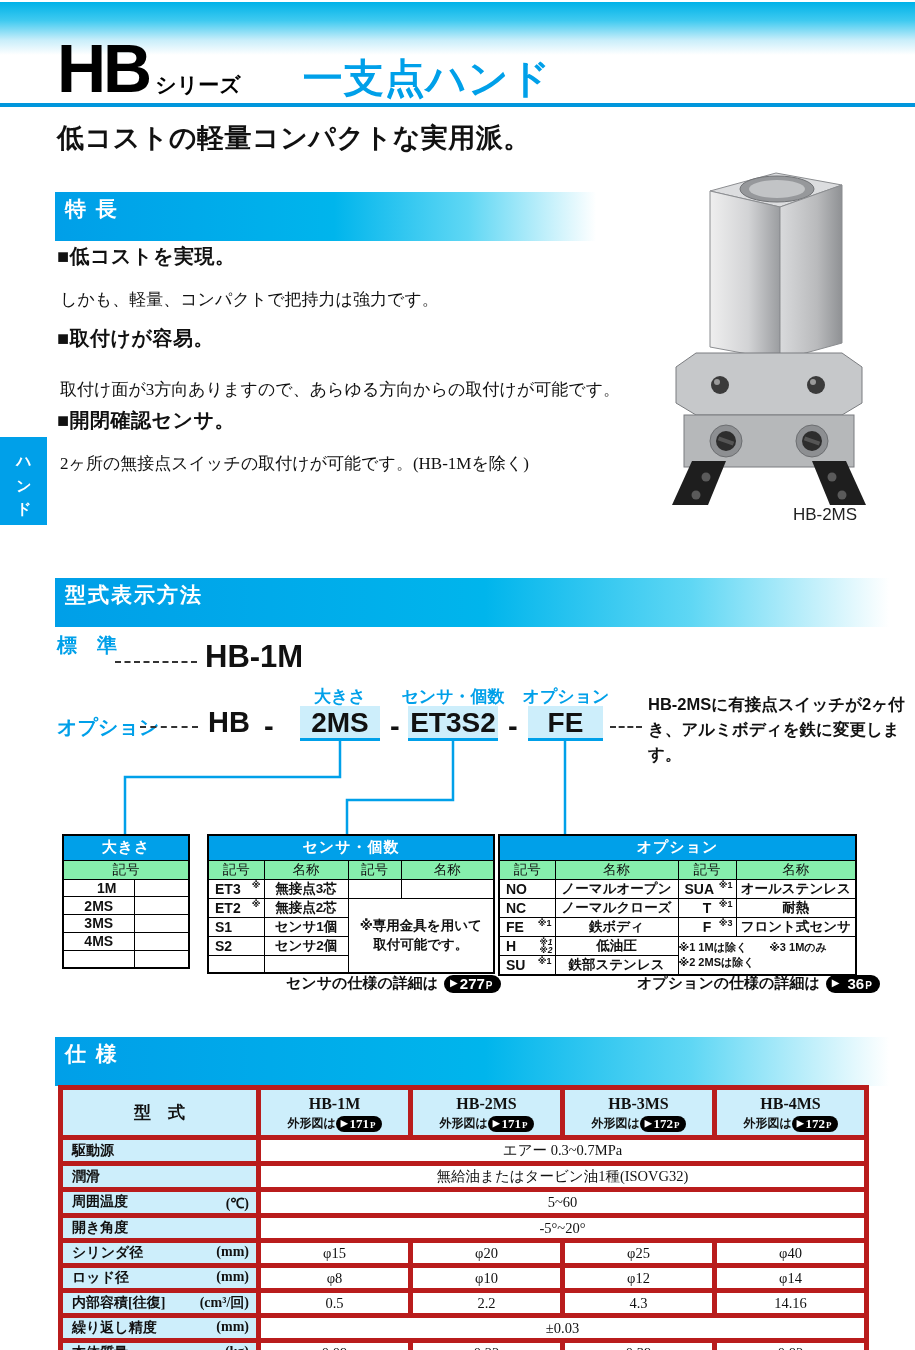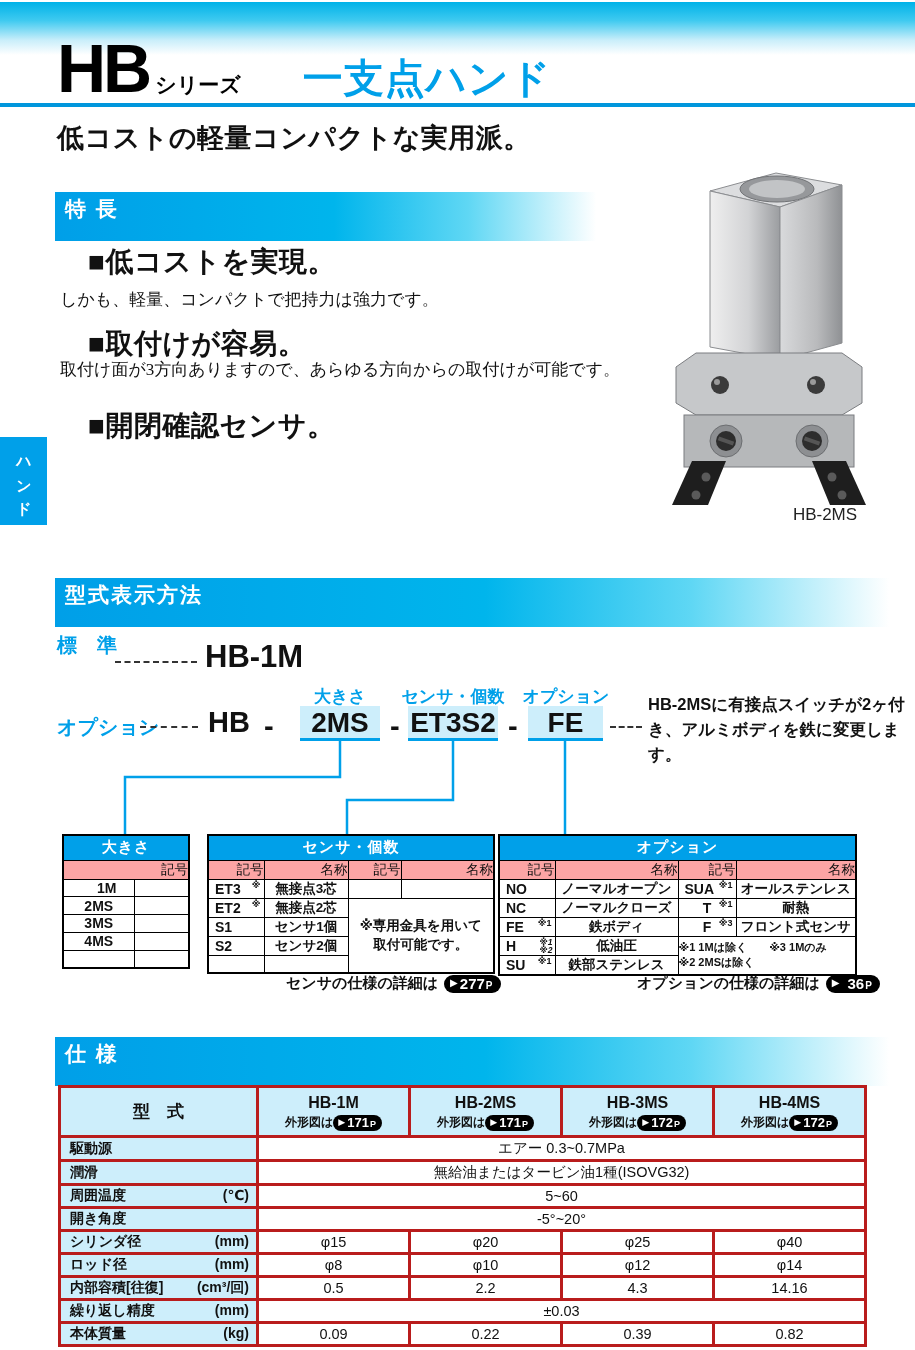--- a/index.html
+++ b/index.html
@@ -19,21 +19,21 @@
   .prod-name { font-size:40px; font-weight:bold; color:#00a0e9; margin-left:62px; letter-spacing:1px; }
   .hdr-rule { left:0; top:103px; width:915px; height:4px; background:#0096dc; }
   .tagline { left:57px; top:120px; font-size:27px; font-weight:bold; letter-spacing:0.5px; }
 
   
   .banner { height:49px; line-height:34px; padding-left:10px;
     background:linear-gradient(90deg,#009fe8 0%,#00b5ec 50%,#5fd7f4 74%,#ffffff 97%);
     color:#fff; font-size:21px; font-weight:bold; letter-spacing:2px; }
 
   
-  .feat-title { left:57px; font-size:28px; font-weight:bold; letter-spacing:0.5px;margin-left:31px; }
+  .feat-title { left:57px; font-size:20px; font-weight:bold; letter-spacing:0.5px; }
   .feat-desc  { left:60px; font-size:17px; font-family:"Liberation Serif","DejaVu Serif",serif; }
 
   .side-tab { left:0; top:437px; width:47px; height:88px; background:#00a0e9;
     display:flex; align-items:center; justify-content:center; }
   .side-tab span { writing-mode:vertical-rl; color:#fff; font-size:15px; font-weight:bold; letter-spacing:4px; }
 
   .photo-caption { left:770px; top:505px; width:110px; text-align:center; font-size:17px; color:#222; }
 
   
   .cyan-lbl { color:#00a0e9; font-weight:bold; }
@@ -44,21 +44,21 @@
   .seg-lbl { text-align:center; font-size:17px; font-weight:bold; color:#00a0e9; }
   .hyph { font-size:29px; font-weight:bold; line-height:1; }
   .opt-note { left:648px; top:692px; width:262px; font-size:16.5px; font-weight:600; line-height:25px; }
 
   svg.connectors { left:0; top:0; width:915px; height:900px; pointer-events:none; }
 
   
   table.tbl { border-collapse:collapse; table-layout:fixed; border:2px solid #000; background:#fff; }
   table.tbl th, table.tbl td { border:1px solid #000; padding:0; overflow:hidden; white-space:nowrap; }
   .tbl .title { background:#00a0e9; color:#fff; font-size:15px; font-weight:bold; height:25px; text-align:center; letter-spacing:1px; }
-  .tbl .sub { background:#fca5a5; font-size:13.5px; font-weight:normal; height:19px; text-align:right; }
+  .tbl .sub { background:#86efac; font-size:13.5px; font-weight:normal; height:19px; text-align:center; }
   .tbl .r { height:17.8px; }
   .tbl td.codecell { position:relative; font-size:14px; font-weight:bold; padding-left:6px; text-align:left; }
   .tbl td.namecell { font-size:13.5px; font-weight:bold; text-align:center; }
   .dashL { border-left:1px dashed #000 !important; }
   .mark { position:absolute; right:3px; top:0px; font-size:9px; font-weight:bold; }
   .markstack { position:absolute; right:2px; top:1px; display:flex; flex-direction:column; font-size:8.5px; line-height:8px; font-weight:bold; font-style:normal; }
   .notecell { font-size:13.5px; font-weight:bold; text-align:center; white-space:normal; line-height:19px; }
   .optnotes { font-size:11px; font-weight:bold; text-align:left; padding:2px 0 0 8px; white-space:normal; line-height:15px; }
   .optnotes .gap { display:inline-block; width:22px; }
 
@@ -69,21 +69,21 @@
   .pill .tri { font-size:10px; margin-right:2px; align-self:center; }
   .pill .num { font-size:15px; font-weight:bold; }
   .pill .suf { font-size:10px; font-weight:bold; margin-left:1px; }
   .pill.sm { padding:1px 6px 2px 5px; }
   .pill.sm .num { font-size:13px; }
   .pill.sm .tri { font-size:9px; }
   .pill.sm .suf { font-size:9px; }
 
   
   table.spec { border-collapse:collapse; table-layout:fixed; border:2px solid #000; }
-  table.spec th, table.spec td { border:3px solid #b91c1c; padding:1px; }
+  table.spec th, table.spec td { border:5px solid #b91c1c; padding:1px;font-family:Liberation Serif, serif; }
   .spec .mhead { background:#cdeefb; font-size:17px; font-weight:bold; }
   .spec .chead { background:#cdeefb; height:50px; }
   .spec .chead .cname { font-size:16px; font-weight:bold; text-align:center; line-height:22px; }
   .spec .chead .cline2 { display:flex; align-items:center; justify-content:center; gap:0; font-size:12px; font-weight:bold; }
   .spec td.lbl { background:#cdeefb; height:22px; }
   .spec td.lbl .wrap { display:flex; justify-content:space-between; padding:0 6px 0 8px; font-size:14px; font-weight:bold; }
   .spec td.val { text-align:center; font-size:14.5px; height:22px; }
 </style>
 </head>
 <body>
@@ -98,22 +98,23 @@
     <span class="prod-name">一支点ハンド</span>
   </div>
   <div class="abs hdr-rule"></div>
   <div class="abs tagline">低コストの軽量コンパクトな実用派。</div>
 
   <div class="abs banner" style="left:55px; top:192px; width:558px;">特 長</div>
 
   <div class="abs feat-title" style="top:243px;">■低コストを実現。</div>
   <div class="abs feat-desc" style="top:288px;">しかも、軽量、コンパクトで把持力は強力です。</div>
   <div class="abs feat-title" style="top:325px;">■取付けが容易。</div>
-  <div class="abs feat-desc" style="top:358px;text-align:right;">取付け面が3方向ありますので、あらゆる方向からの取付けが可能です。</div>
+  <div class="abs feat-desc" style="top:378px;text-align:right;">取付け面が3方向ありますので、あらゆる方向からの取付けが可能です。</div>
   <div class="abs feat-title" style="top:407px;">■開閉確認センサ。</div>
+  <div class="abs feat-desc" style="top:452px;">2ヶ所の無接点スイッチの取付けが可能です。(HB-1Mを除く)</div>
 
   <div class="abs side-tab">
     <span>ハンド</span>
   </div>
 
   <svg class="abs" style="left:650px; top:165px;" width="235" height="340" viewBox="0 0 235 340">
     <defs>
       <linearGradient id="metal" x1="0" y1="0" x2="1" y2="0">
         <stop offset="0" stop-color="#efefef"></stop>
           <stop offset="0.55" stop-color="#d2d3d5"></stop>

